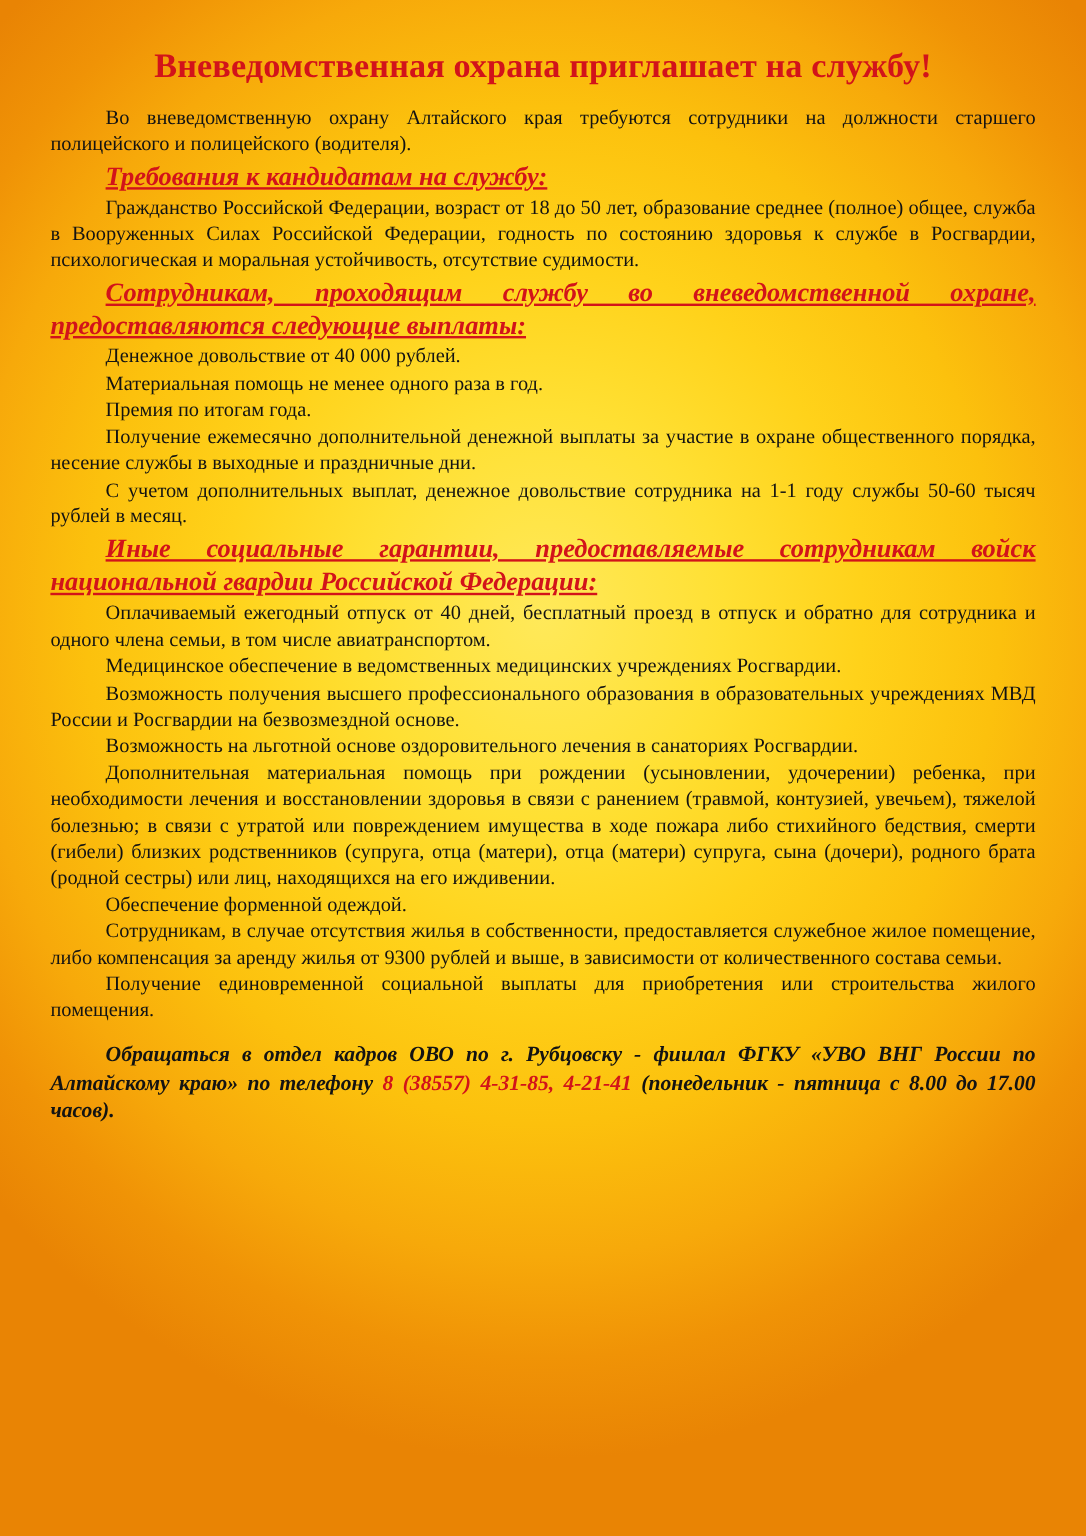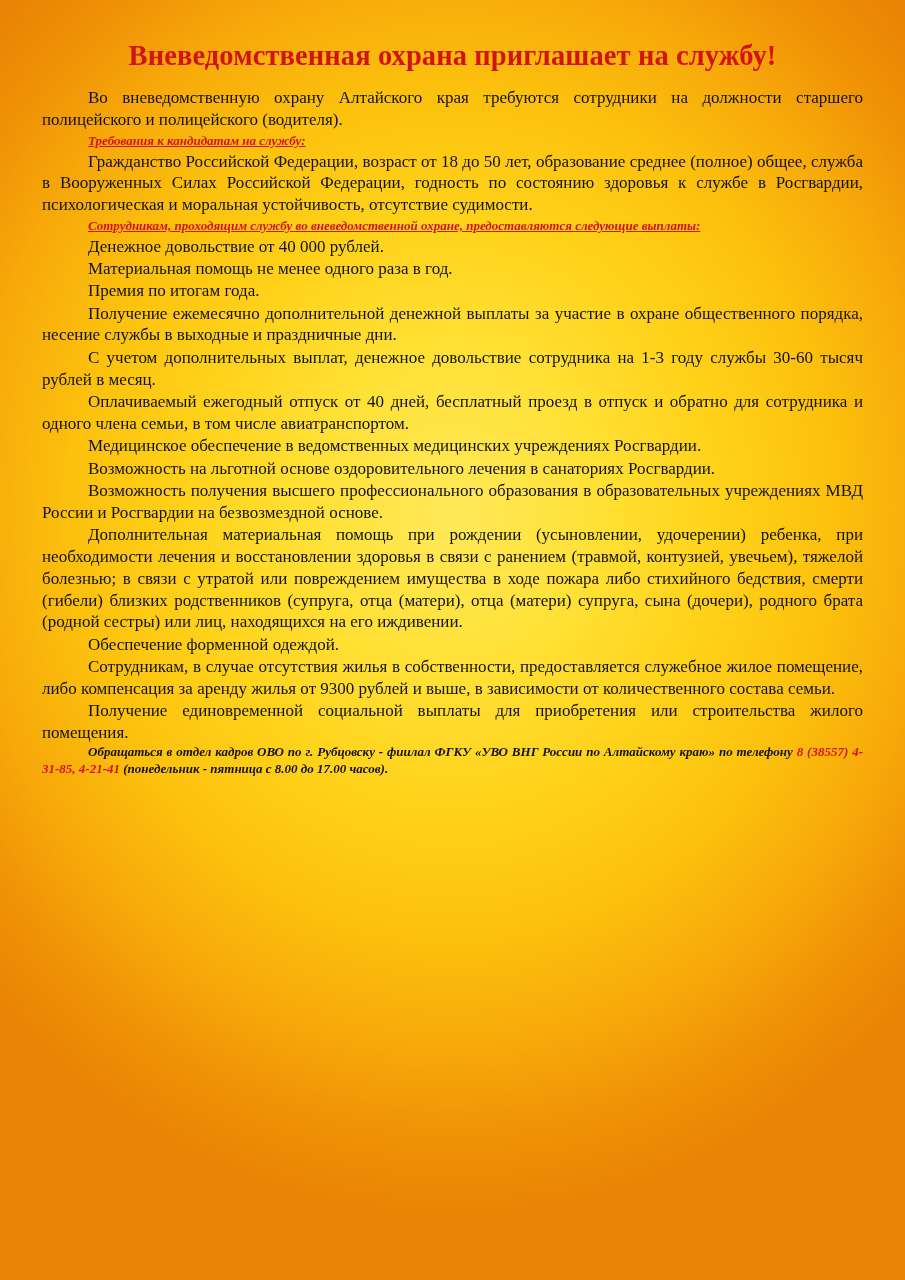--- a/index.html
+++ b/index.html
@@ -49,31 +49,32 @@
     text-indent: 46px;
     hyphens: none;
   }
   .subhead {
     color: #d2131a;
     font-weight: bold;
     font-style: italic;
     text-decoration: underline;
     text-align: justify;
     text-indent: 46px;
-    font-size: 13px;
+    font-size: 22px;
     line-height: 1.27;
     margin: 2px 0 1px 0;
   }
   .subhead.two-line {
     text-indent: 46px;
   }
   .contact {
+    margin-top: 14px;
     font-weight: bold;
     font-style: italic;
-    font-size: 13px;
+    font-size: 18px;
     line-height: 1.3;
     text-align: justify;
     text-indent: 46px;
     color: #131313;
   }
   .contact .phone {
     color: #d2131a;
   }
 </style>
 </head>
@@ -89,27 +90,28 @@
     <div class="subhead">Требования к кандидатам на службу:</div>
 
     <p>Гражданство Российской Федерации, возраст от 18 до 50 лет, образование среднее (полное) общее, служба в Вооруженных Силах Российской Федерации, годность по состоянию здоровья к службе в Росгвардии, психологическая и моральная устойчивость, отсутствие судимости.</p>
 
     <div class="subhead two-line">Сотрудникам, проходящим службу во вневедомственной охране, предоставляются следующие выплаты:</div>
 
     <p>Денежное довольствие от 40 000 рублей.</p>
     <p>Материальная помощь не менее одного раза в год.</p>
     <p>Премия по итогам года.</p>
     <p>Получение ежемесячно дополнительной денежной выплаты за участие в охране общественного порядка, несение службы в выходные и праздничные дни.</p>
-    <p>С учетом дополнительных выплат, денежное довольствие сотрудника на 1-3 году службы 30-60 тысяч рублей в месяц.</p>
+    <p>С учетом дополнительных выплат, денежное довольствие сотрудника на 1-1 году службы 50-60 тысяч рублей в месяц.</p>
 
+    <div class="subhead two-line">Иные социальные гарантии, предоставляемые сотрудникам войск национальной гвардии Российской Федерации:</div>
 
     <p>Оплачиваемый ежегодный отпуск от 40 дней, бесплатный проезд в отпуск и обратно для сотрудника и одного члена семьи, в том числе авиатранспортом.</p>
     <p>Медицинское обеспечение в ведомственных медицинских учреждениях Росгвардии.</p>
+    <p>Возможность получения высшего профессионального образования в образовательных учреждениях МВД России и Росгвардии на безвозмездной основе.</p>
     <p>Возможность на льготной основе оздоровительного лечения в санаториях Росгвардии.</p>
-    <p>Возможность получения высшего профессионального образования в образовательных учреждениях МВД России и Росгвардии на безвозмездной основе.</p>
     <p>Дополнительная материальная помощь при рождении (усыновлении, удочерении) ребенка, при необходимости лечения и восстановлении здоровья в связи с ранением (травмой, контузией, увечьем), тяжелой болезнью; в связи с утратой или повреждением имущества в ходе пожара либо стихийного бедствия, смерти (гибели) близких родственников (супруга, отца (матери), отца (матери) супруга, сына (дочери), родного брата (родной сестры) или лиц, находящихся на его иждивении.</p>
     <p>Обеспечение форменной одеждой.</p>
     <p>Сотрудникам, в случае отсутствия жилья в собственности, предоставляется служебное жилое помещение, либо компенсация за аренду жилья от 9300 рублей и выше, в зависимости от количественного состава семьи.</p>
     <p>Получение единовременной социальной выплаты для приобретения или строительства жилого помещения.</p>
 
     <div class="contact">
       <span>Обращаться в отдел кадров ОВО по г. Рубцовску - фиилал ФГКУ «УВО ВНГ России по Алтайскому краю» по телефону </span><span class="phone">8 (38557) 4-31-85, 4-21-41</span><span> (понедельник - пятница с 8.00 до 17.00 часов).</span>
     </div>
 
   </div>

